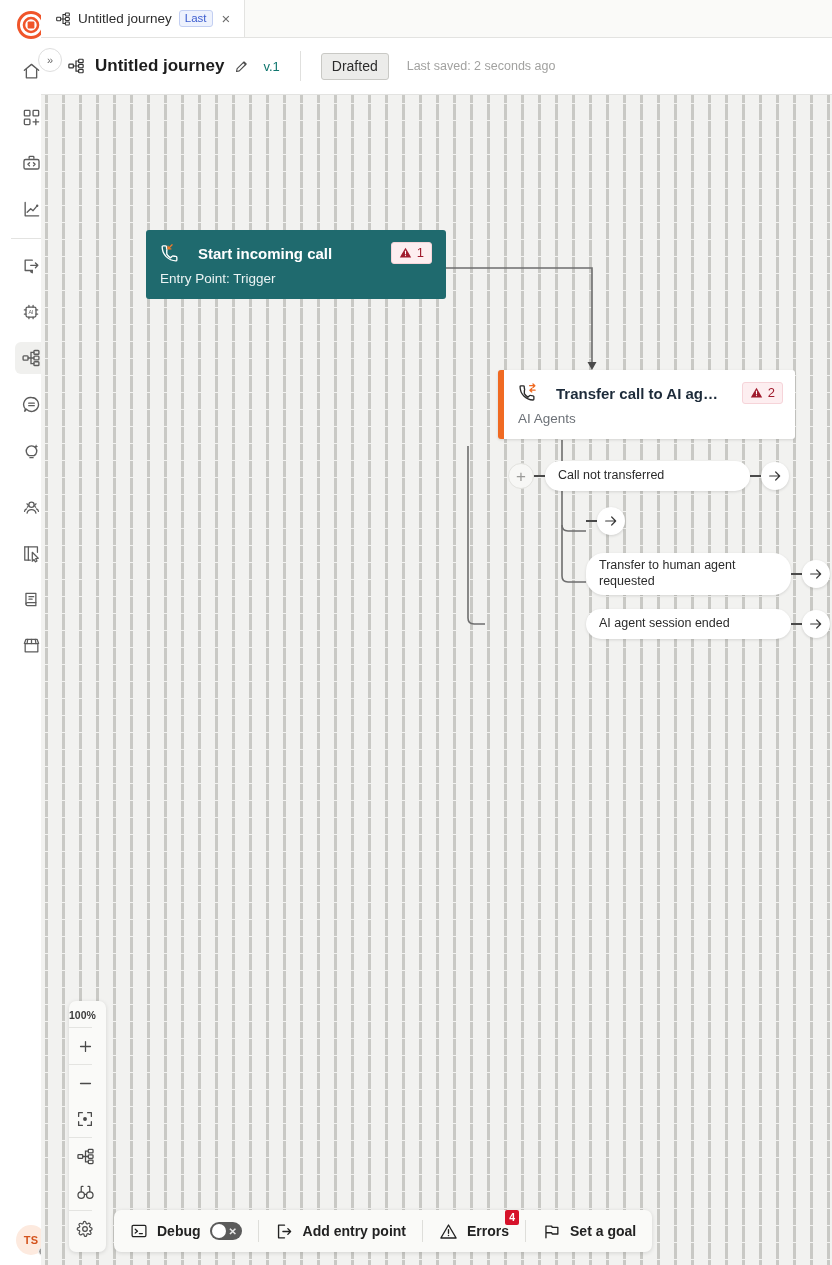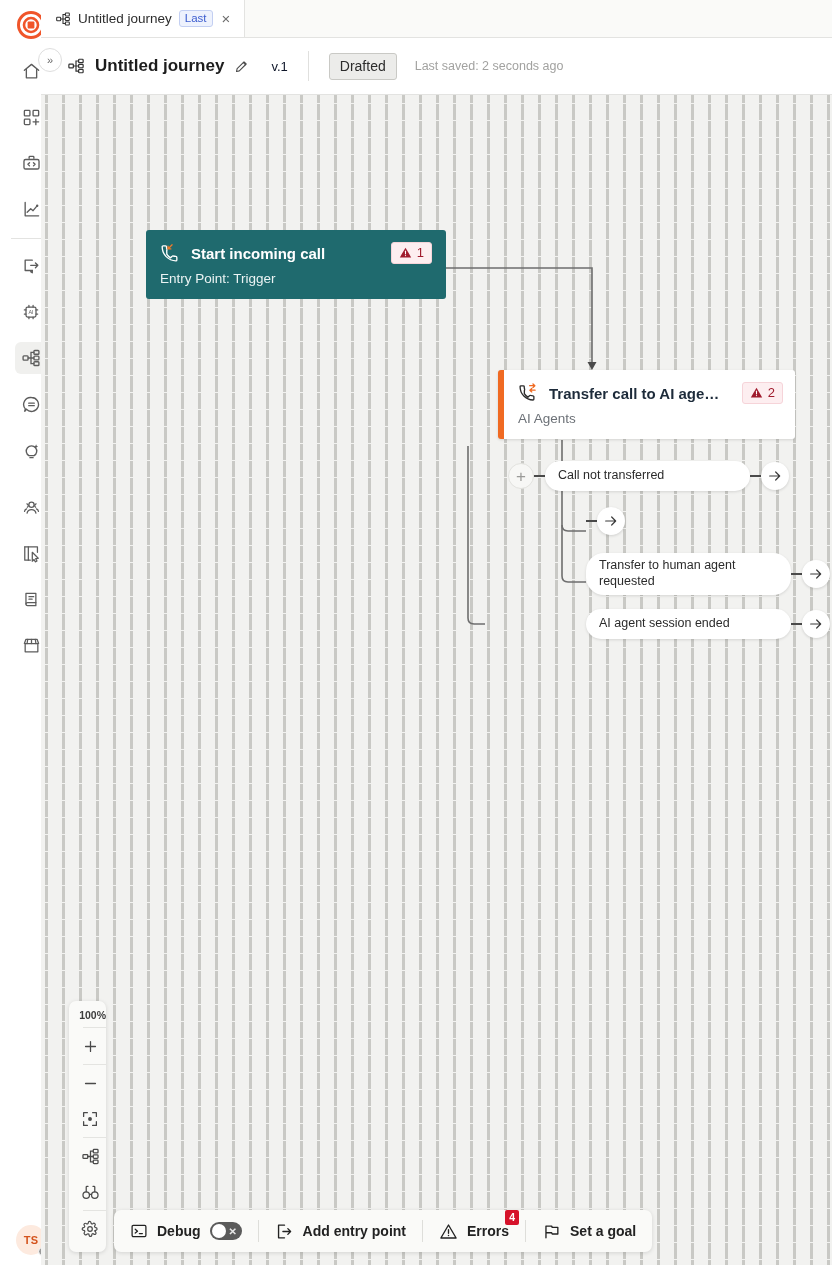--- a/index.html
+++ b/index.html
@@ -64,21 +64,21 @@
   }
 
   
   .subheader {
     position: absolute; left: 41px; top: 38px; right: 0; height: 57px;
     background: #ffffff; border-bottom: 1px solid #e3e3e1;
     display: flex; align-items: center; padding-left: 26px; gap: 10px;
   }
   .jtitle { font-size: 17px; font-weight: bold; color: #1d1d1d; }
   .pencil { color: #4a4a4a; display:flex; cursor:pointer; }
-  .vtag { font-size: 13px; color: #0f172a; margin-left: 12px; }
+  .vtag { font-size: 13px; color: #0f766e; margin-left: 4px; }
   .hdiv { width: 1px; height: 30px; background: #e0e0de; margin: 0 10px; }
   .drafted {
     font-size: 14px; color: #2c2c2c; background: #ececea;
     border: 1px solid #c9c9c5; border-radius: 3px; padding: 4px 10px 5px;
     cursor: pointer;
   }
   .lastsaved { font-size: 12.5px; color: #a2a2a0; margin-left: 8px; }
 
   
   .expand-btn {
@@ -109,21 +109,21 @@
 
   .flow { position: absolute; inset: 0; }
 
   
   .node-trigger {
     position: absolute; left: 105px; top: 135px;
     width: 300px; background: #1f6a6e; border-radius: 3px;
     padding: 12px 14px 13px; color: #ffffff; cursor: pointer;
     z-index: 10;
   }
-  .node-row { display: flex; align-items: center; gap: 11px; }
+  .node-row { display: flex; align-items: center; gap: 18px; }
   .node-title {
     font-size: 15px; font-weight: bold; flex: 1; color: #ffffff;
     white-space: nowrap; overflow: hidden; text-overflow: ellipsis;
   }
   .node-sub { font-size: 13.5px; margin-top: 7px; color: #eaf3f3; }
   .warnbadge {
     display: inline-flex; align-items: center; gap: 5px;
     background: #fdeef0; border: 1px solid #f6d4d9; border-radius: 3px;
     padding: 2px 7px 3px; font-size: 13px; color: #a01b2d; font-weight: normal;
   }
@@ -166,21 +166,21 @@
     display: flex; align-items: center; justify-content: center;
     color: #9a9a98; font-size: 17px; line-height: 1; cursor: pointer;
   }
   .info-ic { color: #8b8b8b; display: flex; }
 
   
   .zoompanel {
     position: absolute; left: 28px; bottom: 13px; width: 37px;
     background: #fafaf8; border-radius: 7px;
     box-shadow: 0 1px 4px rgba(0,0,0,.13);
-    display: flex; flex-direction: column; align-items: flex-end;
+    display: flex; flex-direction: column; align-items: flex-start;
     padding: 6px 0 5px; z-index: 30;
   }
   .zoomlevel { font-size: 10.5px; font-weight: bold; color: #3c3c3c; padding: 2px 0 6px; }
   .zsep { width: 23px; height: 1px; background: #e4e4e1; }
   .zbtn {
     width: 32px; height: 36px; display: flex; align-items: center;
     justify-content: center; color: #4a4a4a; cursor: pointer;
   }
 
   

